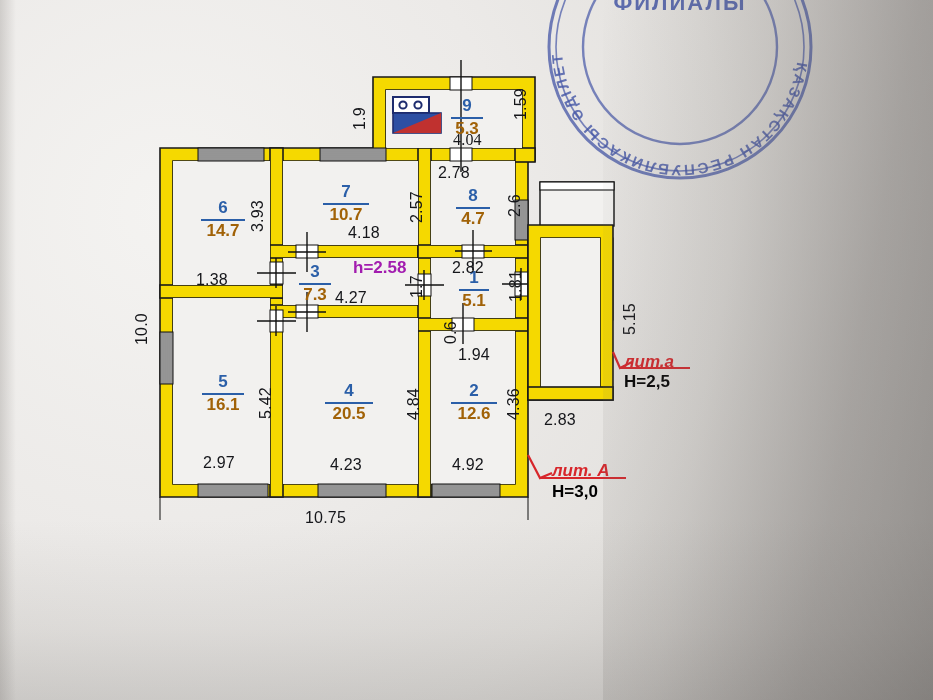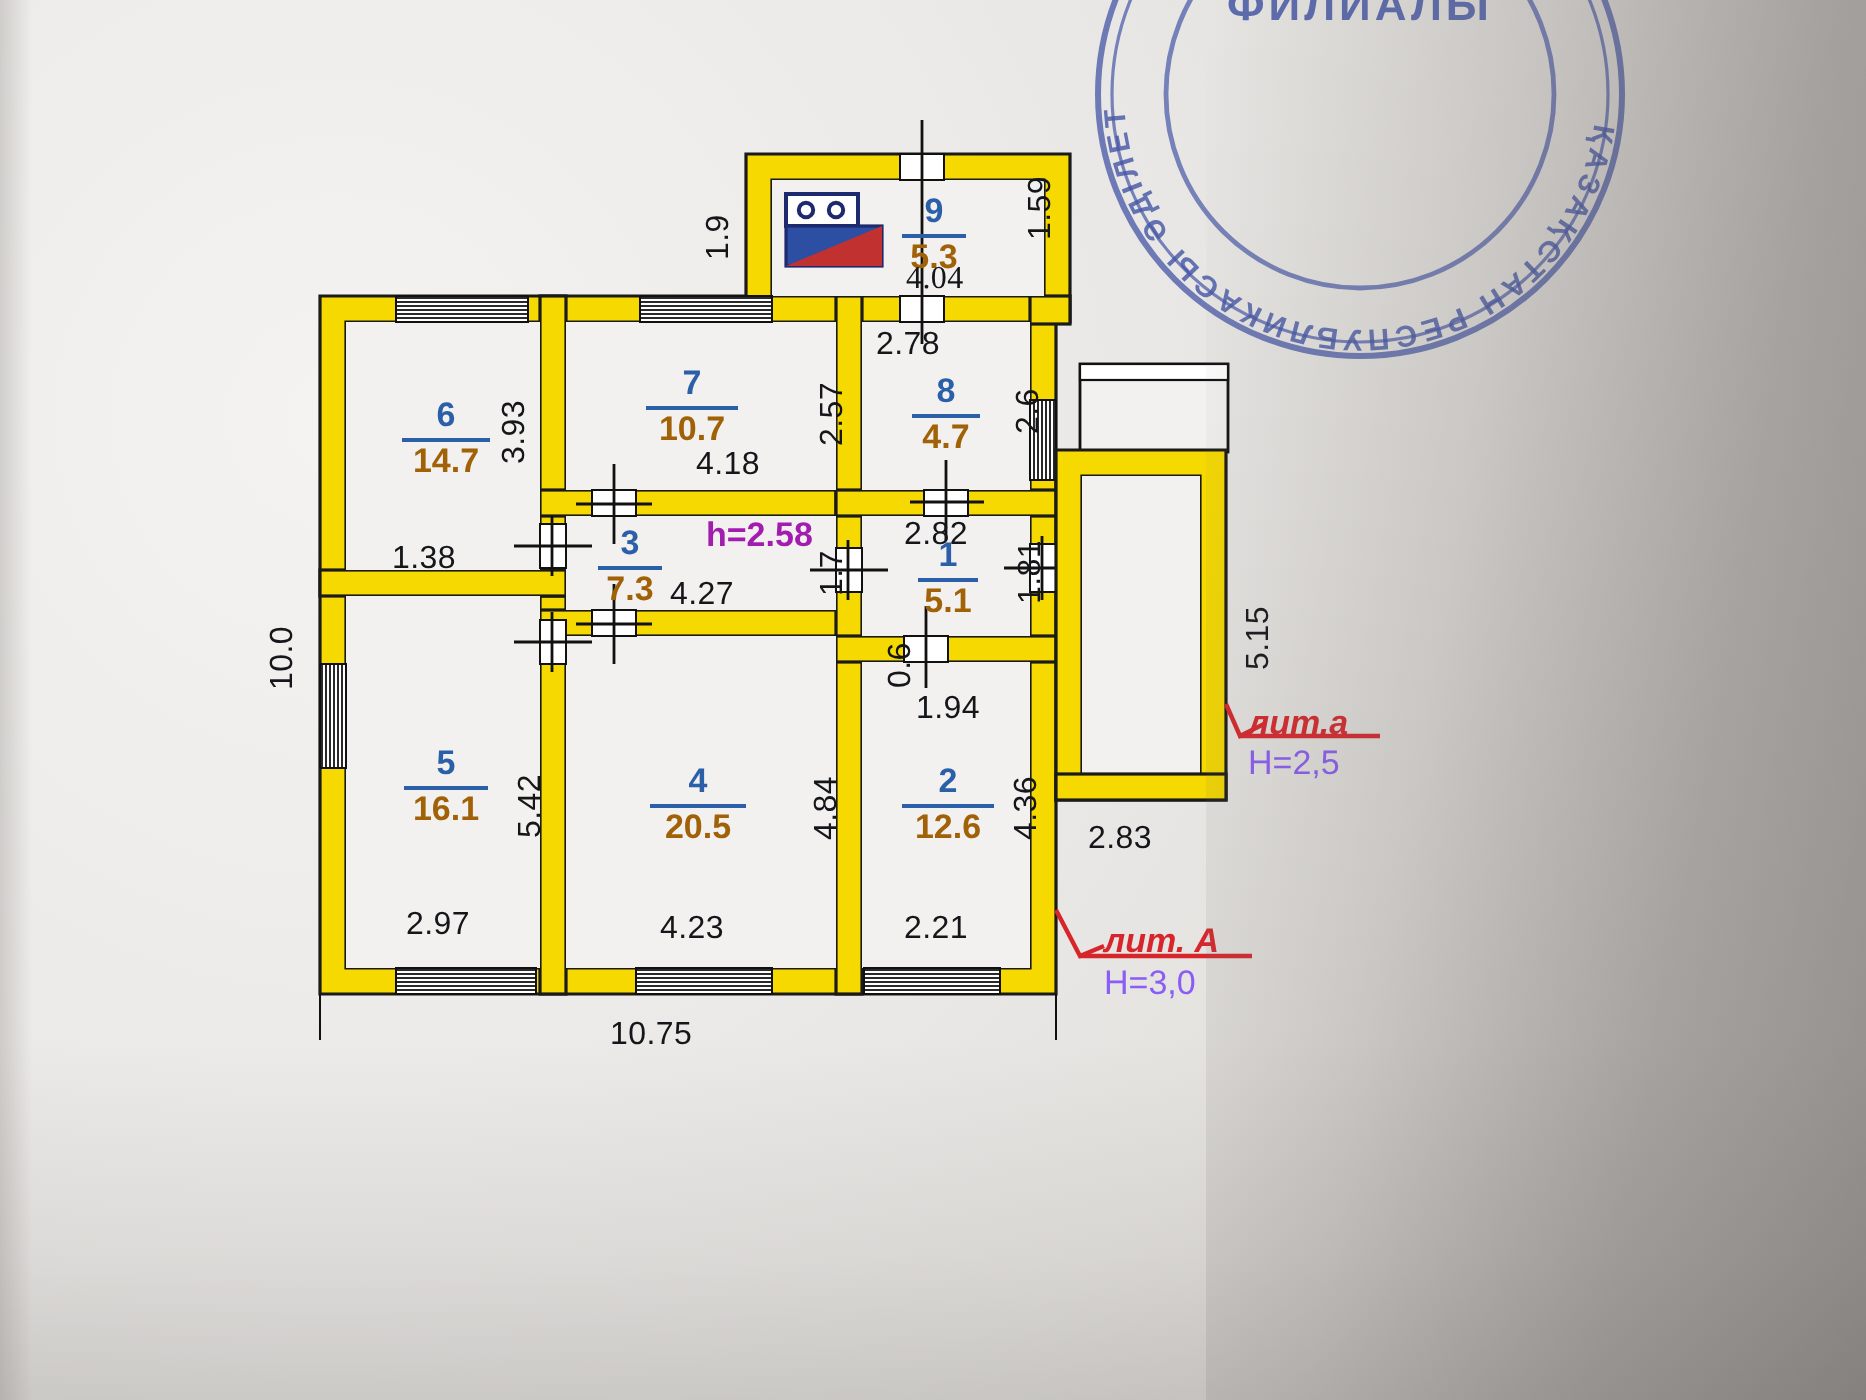--- a/index.html
+++ b/index.html
@@ -91,22 +91,22 @@
     font-family: "Liberation Sans", sans-serif;
   }
   .litlabel {
     color: #d7262b;
     font-weight: bold;
     font-size: 17px;
     font-family: "Liberation Sans", sans-serif;
     font-style: italic;
   }
   .litsub {
-    color: #8b5cf6;
-    font-weight: normal;
+    color: #000000;
+    font-weight: bold;
     font-size: 17px;
     font-family: "Liberation Sans", sans-serif;
   }
   
   #stamp {
     position: absolute;
     left: 525px;
     top: -108px;
     width: 310px;
     height: 310px;
@@ -344,21 +344,21 @@
 
   <div class="room-label" style="left:443px; top:96px; width:48px;">
     <div class="roomnum">9</div>
     <div class="bar" style="width:32px;"></div>
     <div class="roomarea">5.3</div>
   </div>
 
   <div class="txt dim" style="left:305px; top:510px;">10.75</div>
   <div class="txt dim" style="left:203px; top:455px;">2.97</div>
   <div class="txt dim" style="left:330px; top:457px;">4.23</div>
-  <div class="txt dim" style="left:452px; top:457px;">2.21</div>
+  <div class="txt dim" style="left:452px; top:457px;">4.92</div>
   <div class="txt dim" style="left:196px; top:272px;">1.38</div>
   <div class="txt dim" style="left:335px; top:290px;">4.27</div>
   <div class="txt dim" style="left:348px; top:225px;">4.18</div>
   <div class="txt dim" style="left:438px; top:165px;text-align:right;">2.78</div>
   <div class="txt dim" style="left:452px; top:260px;">2.82</div>
   <div class="txt dim" style="left:453px; top:132px;font-family:Liberation Serif, serif;">4.04</div>
   <div class="txt dim" style="left:458px; top:347px;">1.94</div>
   <div class="txt dim" style="left:544px; top:412px;">2.83</div>
 
   <div class="txt dim dim-v" style="left:134px; top:345px;">10.0</div>

